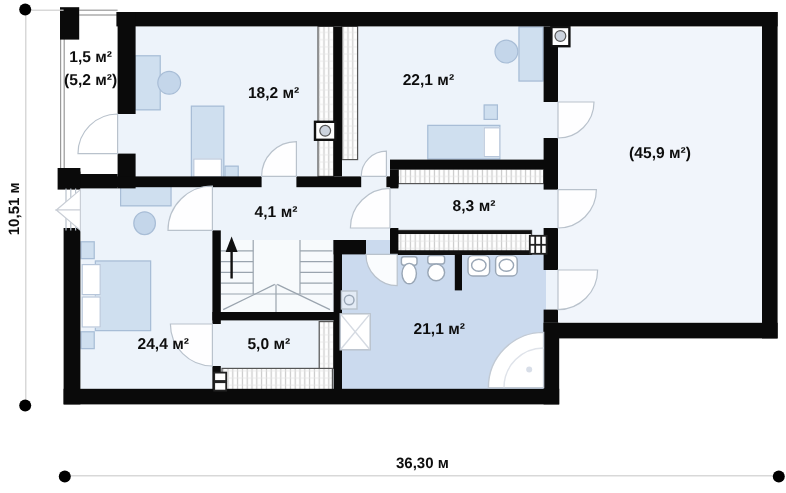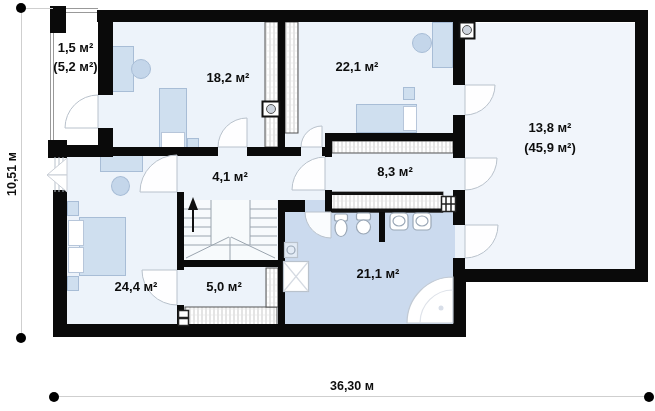--- a/index.html
+++ b/index.html
@@ -196,28 +196,27 @@
     </g>
   </svg>
 
   <div class="lbl wrap" style="left:53px;top:38px;width:45px;">
     <span>1,5 м²</span>
     <span>(5,2 м²)</span>
   </div>
   <div class="lbl" style="left:178px;top:68px;width:100px;">18,2 м²</div>
   <div class="lbl" style="left:307px;top:57px;width:100px;">22,1 м²</div>
   <div class="lbl" style="left:495px;top:118px;width:110px;">
-    <div>13,8 м²</div>
     <div>(45,9 м²)</div>
   </div>
   <div class="lbl" style="left:180px;top:167px;width:100px;">4,1 м²</div>
   <div class="lbl" style="left:345px;top:162px;width:100px;">8,3 м²</div>
   <div class="lbl" style="left:86px;top:277px;width:100px;">24,4 м²</div>
   <div class="lbl" style="left:174px;top:277px;width:100px;">5,0 м²</div>
-  <div class="lbl" style="left:328px;top:264px;width:100px;">21,1 м²</div>
+  <div class="lbl" style="left:316px;top:264px;width:100px;">21,1 м²</div>
 
   <div class="dline" style="left:21px;top:8px;width:1px;height:330px;"></div>
   <div class="dline" style="left:21px;top:8px;width:32px;height:1px;"></div>
   <div class="dline" style="left:54px;top:396px;width:595px;height:1px;"></div>
   <div class="dot" style="left:16px;top:3px;"></div>
   <div class="dot" style="left:16px;top:333px;"></div>
   <div class="dot" style="left:49px;top:392px;"></div>
   <div class="dot" style="left:644px;top:392px;"></div>
   <div class="dim" style="left:-27px;top:166px;width:80px;height:16px;transform:rotate(-90deg);">10,51 м</div>
   <div class="dim" style="left:302px;top:379px;width:100px;">36,30 м</div>

